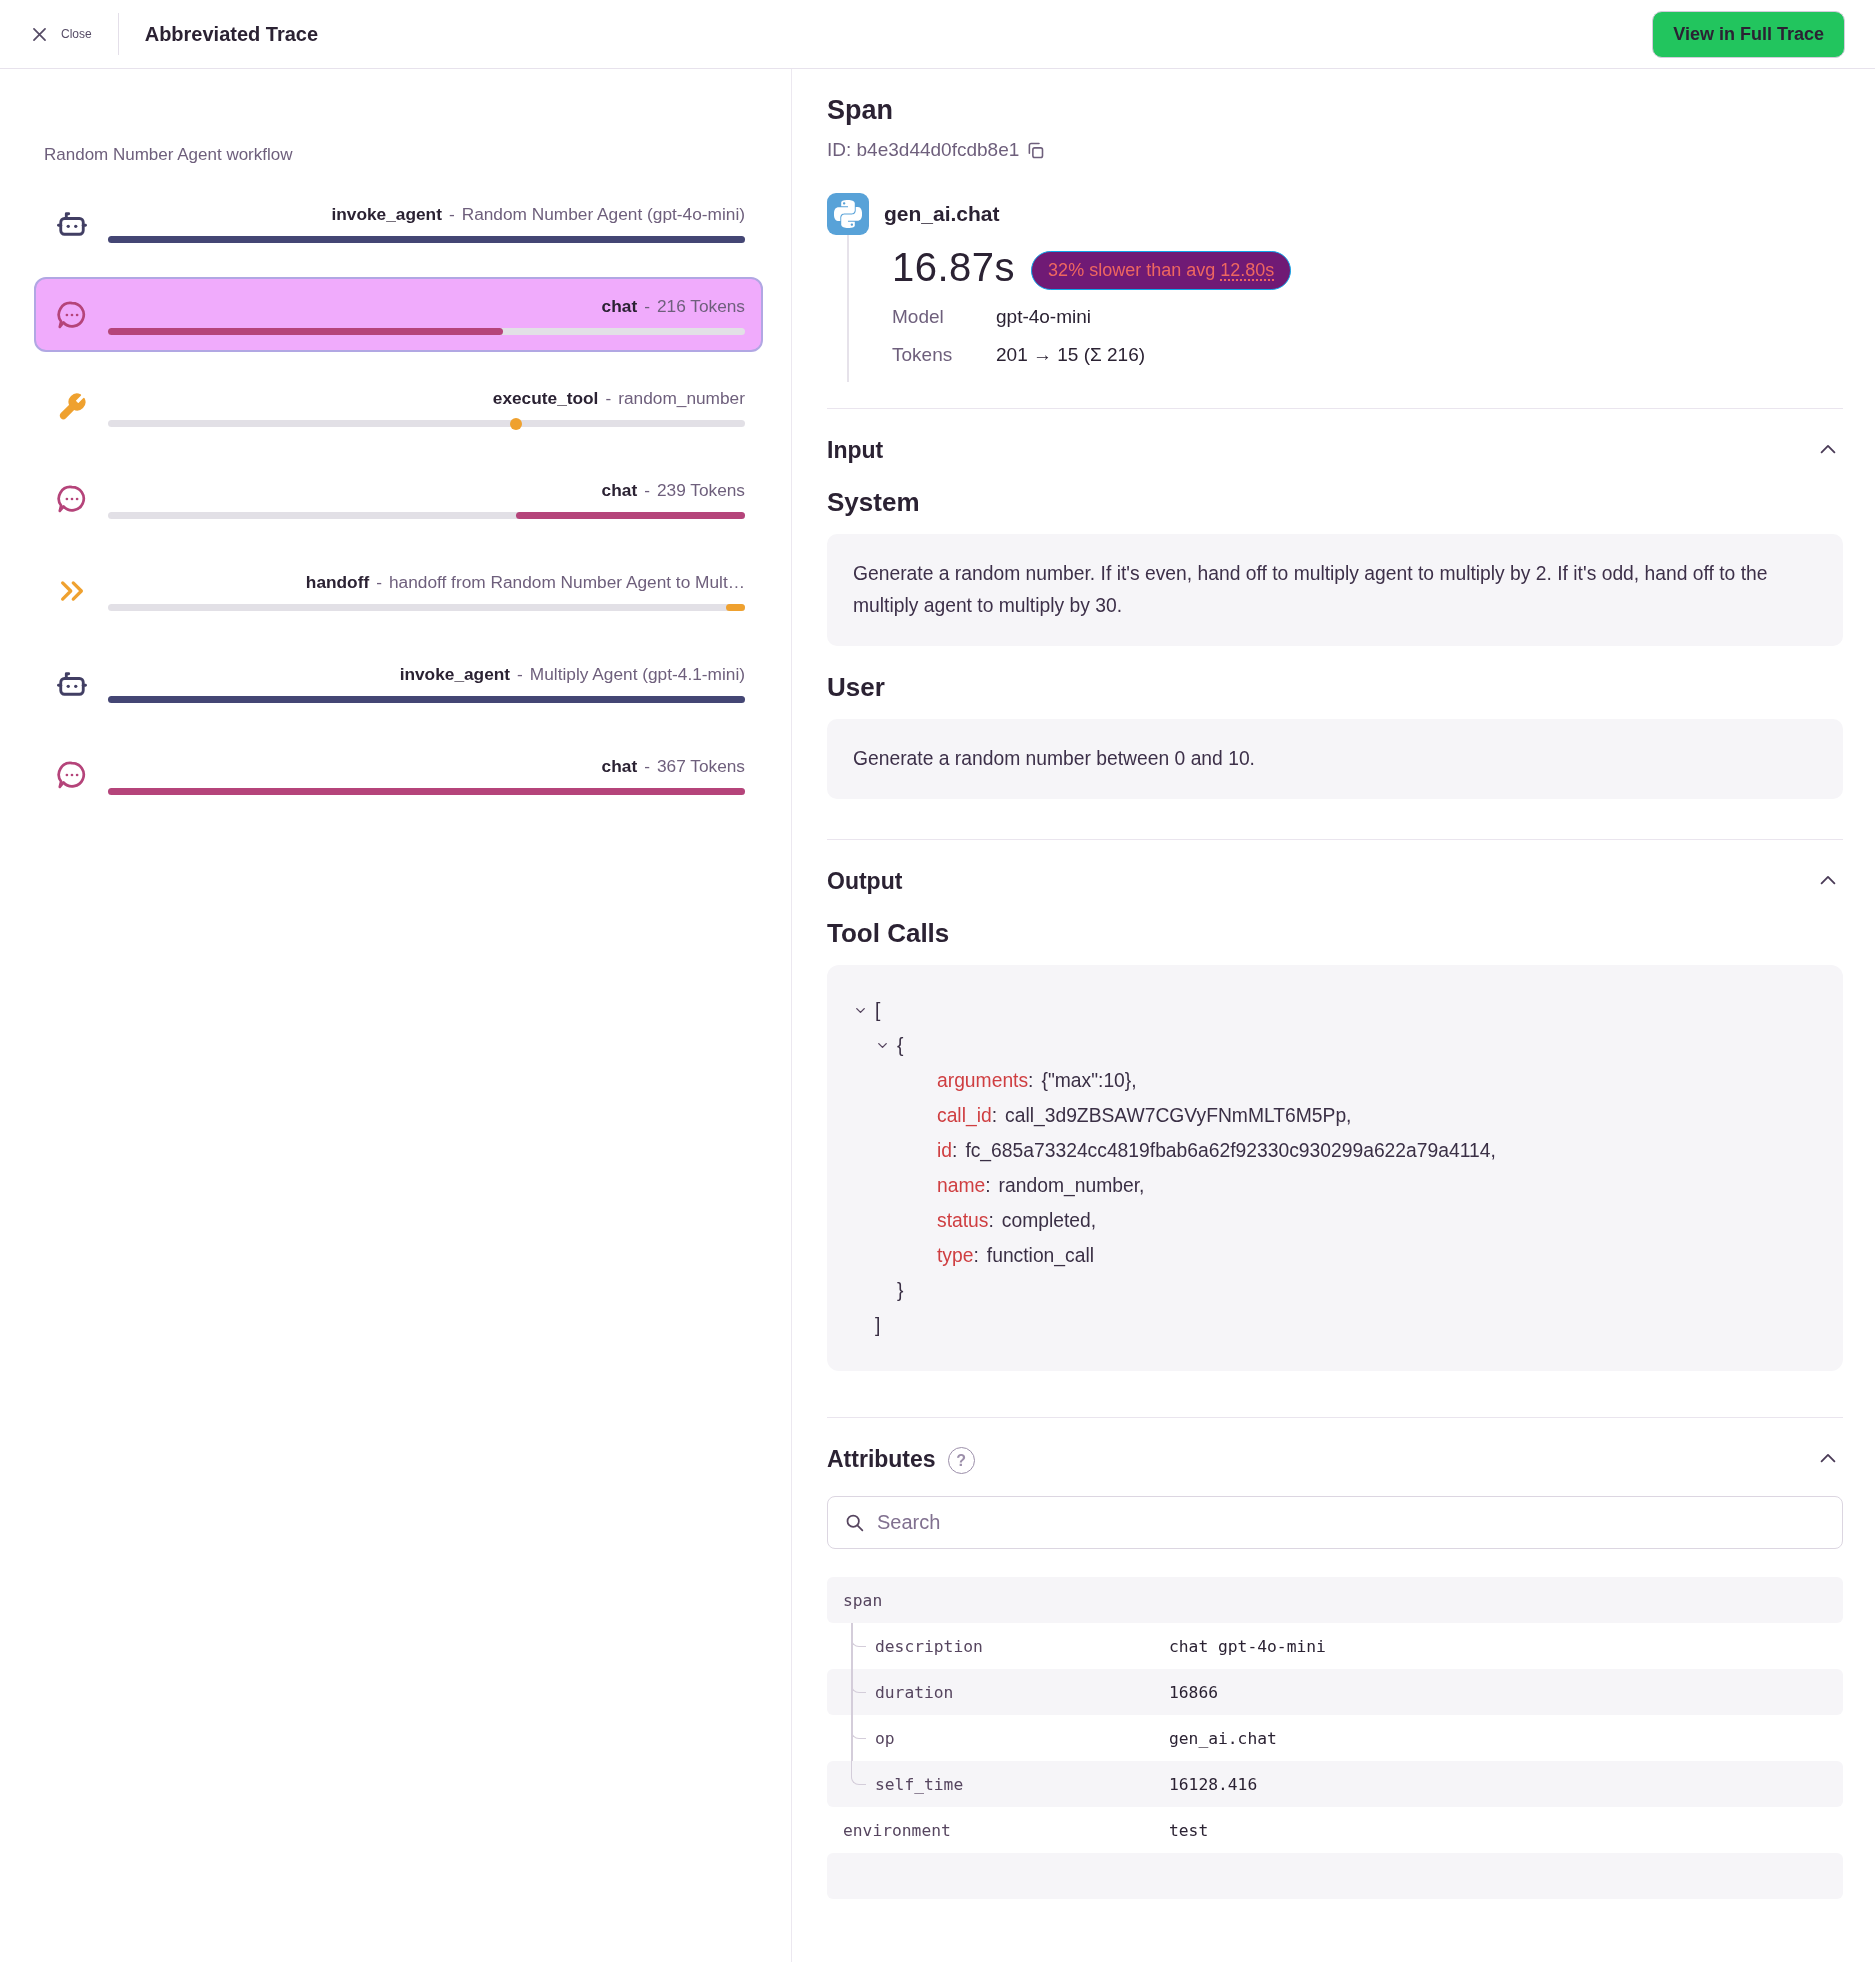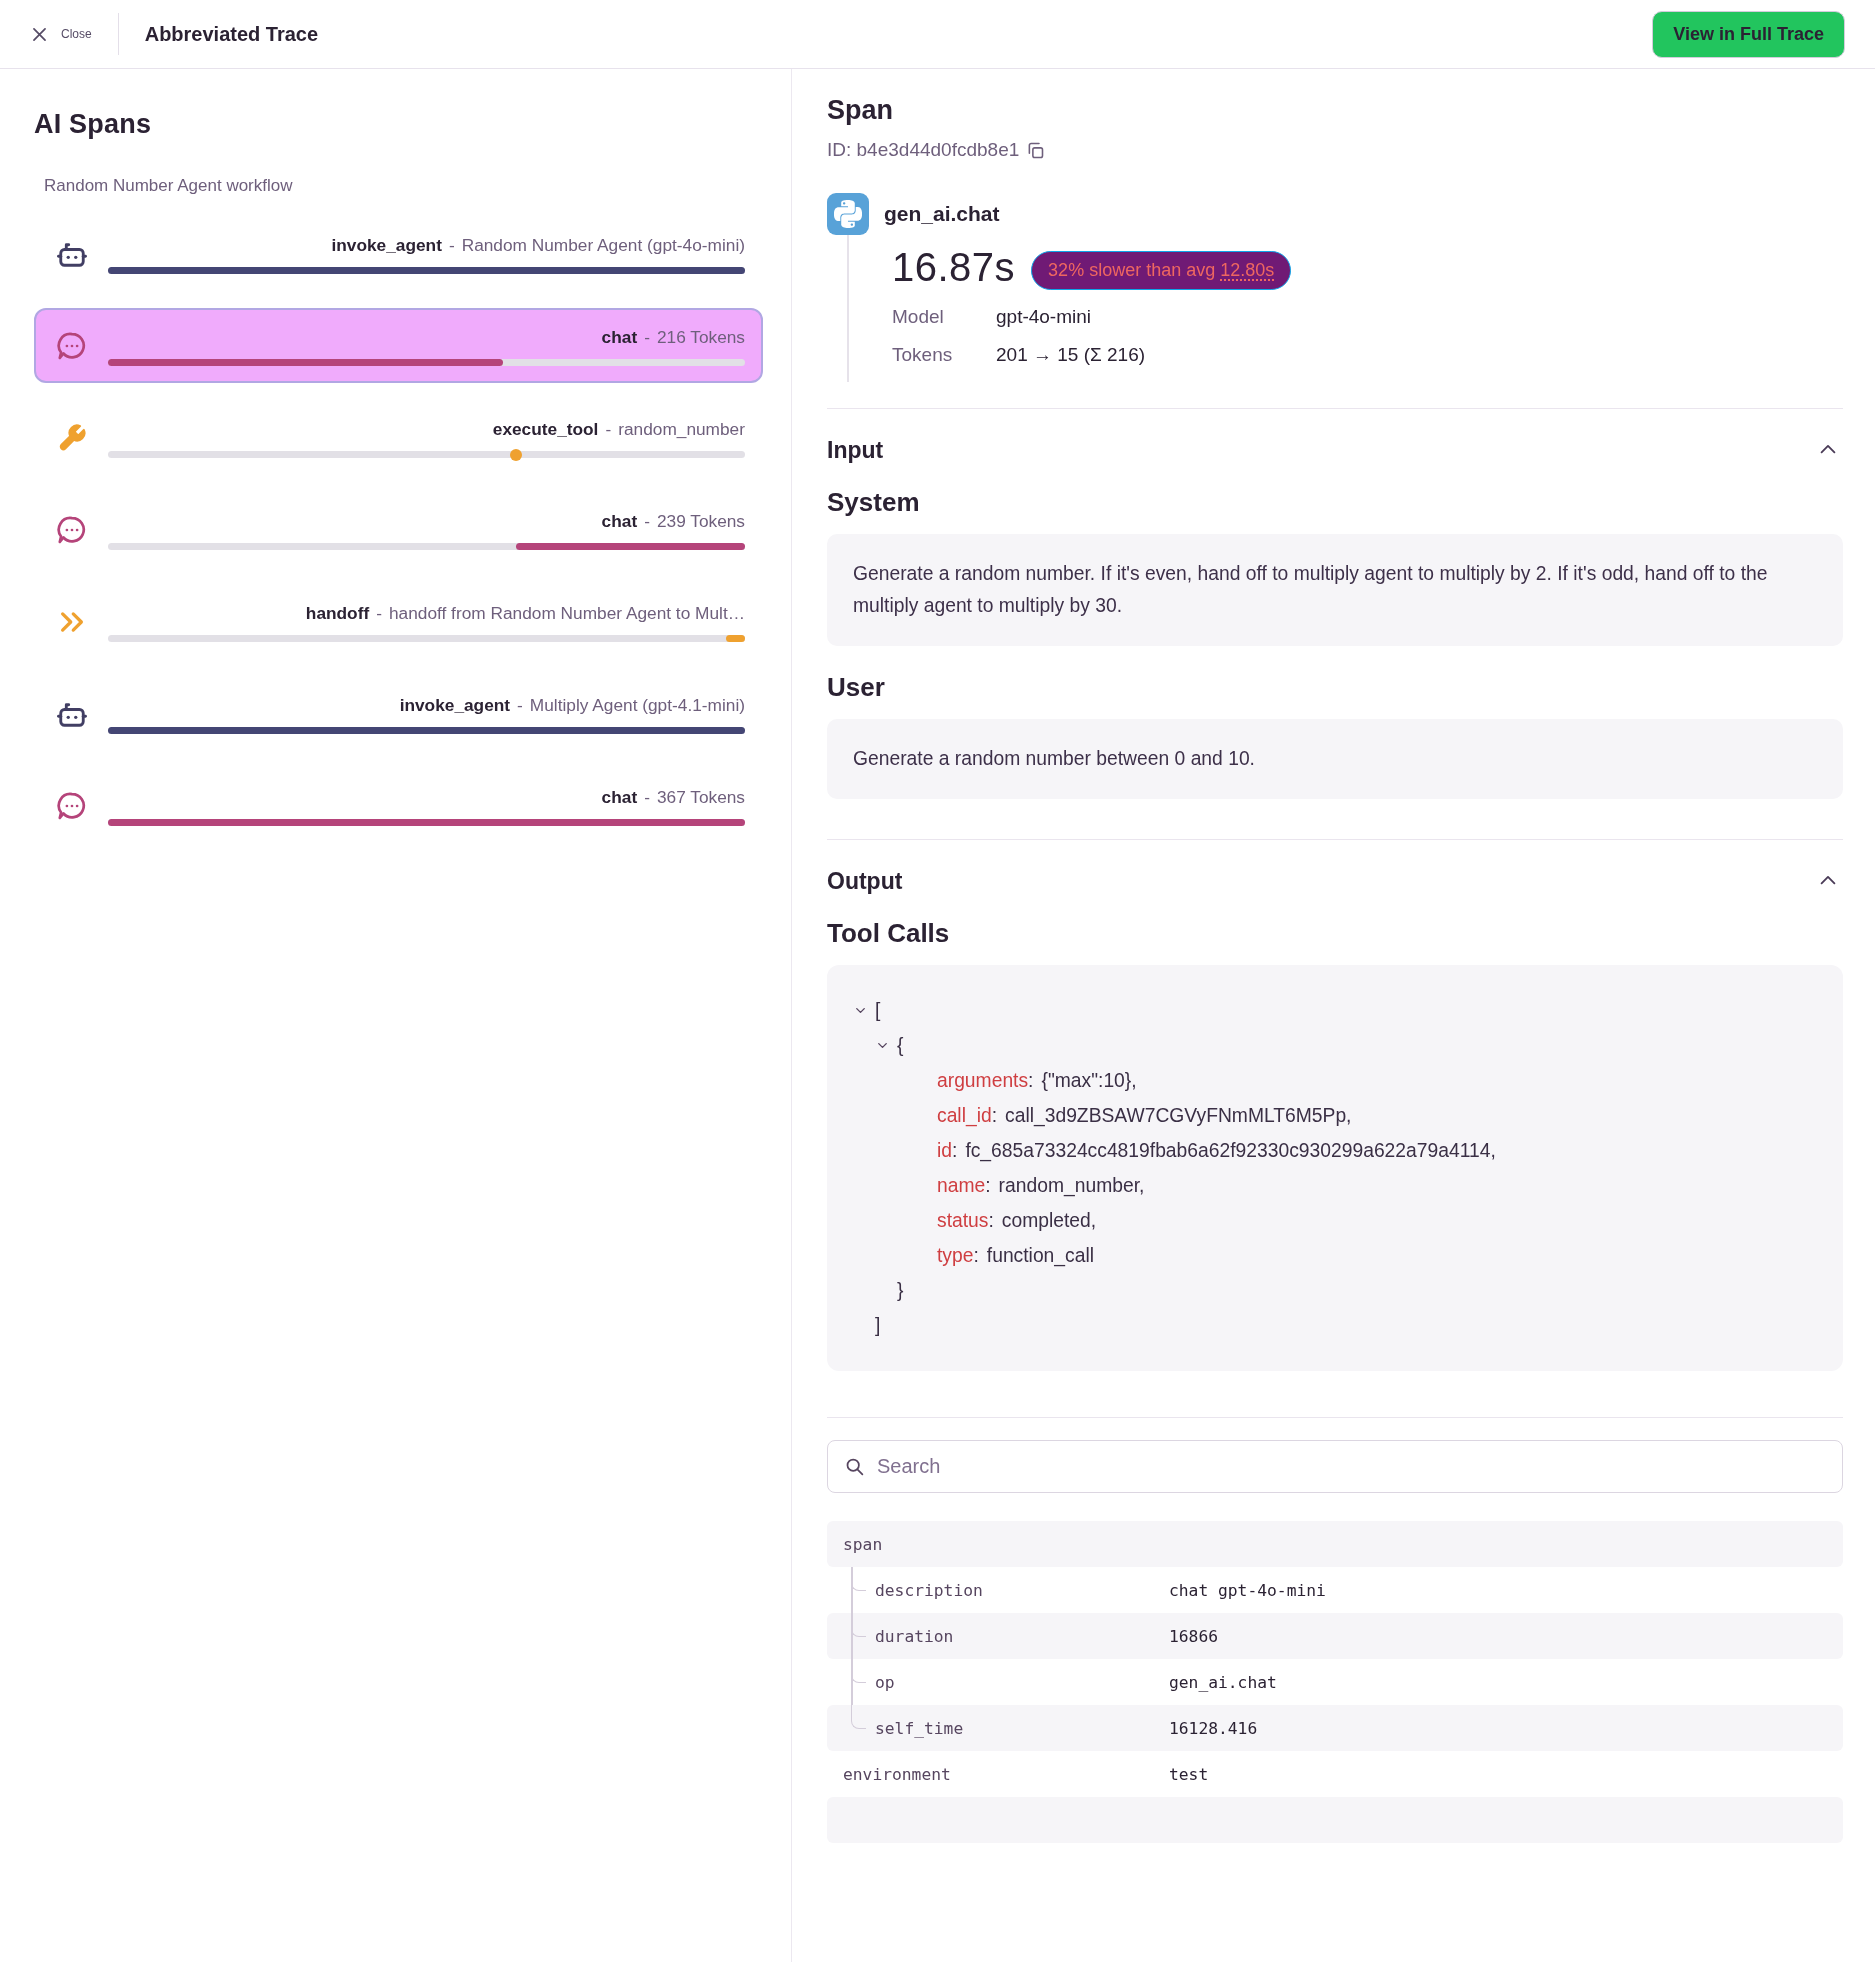--- a/index.html
+++ b/index.html
@@ -115,21 +115,20 @@
   </button>
   <div class="topbar-sep"></div>
   <div class="topbar-title">Abbreviated Trace</div>
   <div class="spacer"></div>
   <button class="btn-outline">View in Full Trace</button>
 </header>
 
 <div class="layout">
 
   <aside class="left-panel">
-    <h2 class="ai-spans-title">AI Spans</h2>
     <div class="workflow-label">Random Number Agent workflow</div>
 
     <div class="span-list">
 
       <div class="span-row">
         <div class="span-icon">
           <svg width="36" height="36" viewBox="0 0 24 24" fill="none" stroke="#413e63" stroke-width="1.9" stroke-linecap="round" stroke-linejoin="round">
             <rect x="4.5" y="9" width="15" height="10.5" rx="2.5"></rect>
             <path d="M8.2 9V5.8h1.6"></path>
               <path d="M4.5 13.5H3"></path>
@@ -365,20 +364,33 @@
       <div class="json-line ind-2">
           <span>}</span>
         </div>
       <div class="json-line ind-1">
           <span>]</span>
         </div>
     </div>
 
     <div class="divider" style="margin-top:46px;"></div>
 
+    <div class="attr-head">
+      <div class="attr-title-wrap">
+        <div class="section-title">Attributes</div>
+        <div class="help-icon">?</div>
+      </div>
+      <button class="chevron-btn">
+        <span style="display:inline-flex;">
+          <svg width="22" height="22" viewBox="0 0 24 24" fill="none" stroke="#4a3b57" stroke-width="2" stroke-linecap="round" stroke-linejoin="round">
+              <path d="M5 14.5l7-7 7 7"></path>
+            </svg>
+        </span>
+      </button>
+    </div>
 
     <div class="search-box">
       <span style="display:inline-flex;">
         <svg width="21" height="21" viewBox="0 0 24 24" fill="none" stroke="#56455f" stroke-width="2" stroke-linecap="round">
             <circle cx="10.5" cy="10.5" r="6.5"></circle>
             <path d="M15.3 15.3L21 21"></path>
           </svg>
       </span>
       <input type="text" placeholder="Search" style="">
     </div>

